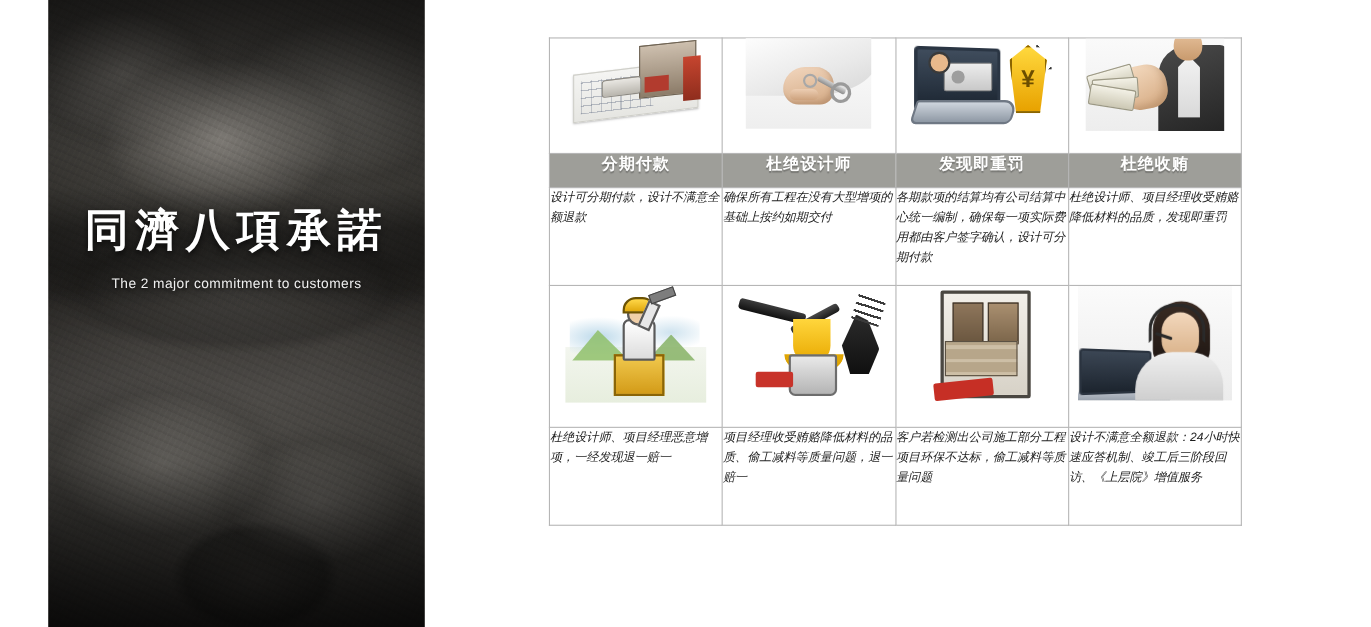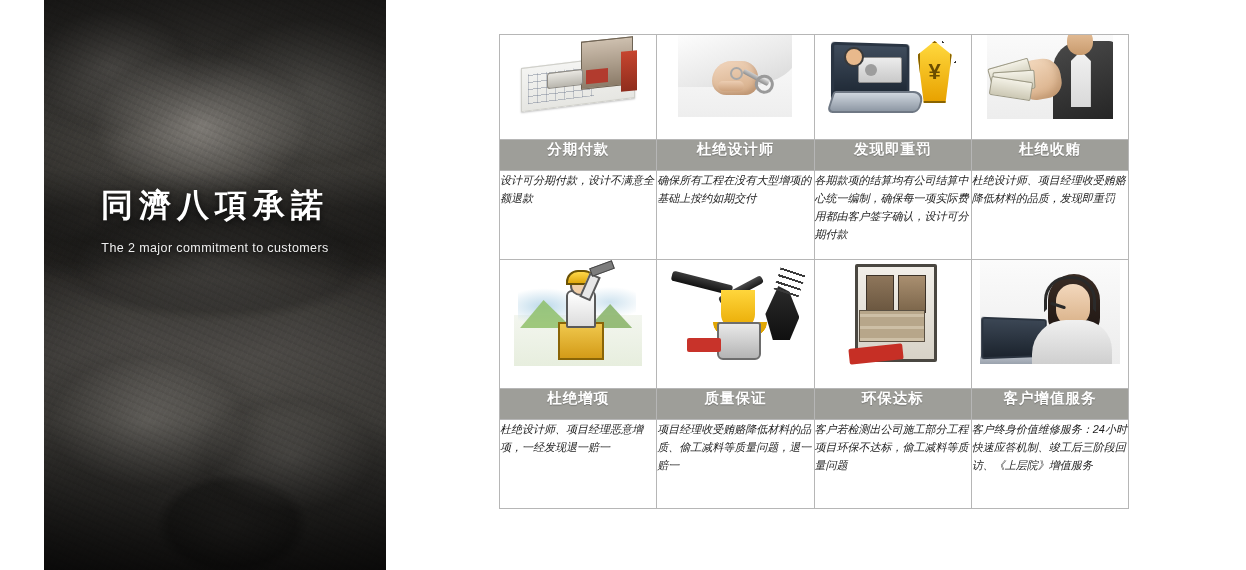--- a/index.html
+++ b/index.html
@@ -63,21 +63,21 @@
   }
   #hero .titles {
     position: absolute;
     left: 0; right: 0;
     top: 185px;
     text-align: center;
     color: #ffffff;
   }
   #hero .cn-title {
     font-family: "Liberation Serif", serif;
-    font-size: 32px;
+    font-size: 40px;
     letter-spacing: 6px;
     font-weight: 700;
     text-shadow: 0 2px 6px rgba(0,0,0,0.7);
     line-height: 1.25;
     margin: 0;
   }
   #hero .en-title {
     margin-top: 16px;
     font-size: 12.5px;
     letter-spacing: 0.4px;
@@ -520,27 +520,21 @@
           <span class="hair"></span>
               <span class="face"></span>
               <span class="torso"></span>
           <span class="headset"></span>
               <span class="mic"></span>
         </span>
       </span>
     </td>
   </tr>
 
-  <tr>
-    <td class="cell-title">杜绝增项</td>
-    <td class="cell-title">质量保证</td>
-    <td class="cell-title">环保达标</td>
-    <td class="cell-title">客户增值服务</td>
-  </tr>
 
   <tr>
     <td class="cell-body">杜绝设计师、项目经理恶意增项，一经发现退一赔一</td>
     <td class="cell-body">项目经理收受贿赂降低材料的品质、偷工减料等质量问题，退一赔一</td>
     <td class="cell-body">客户若检测出公司施工部分工程项目环保不达标，偷工减料等质量问题</td>
-    <td class="cell-body wide">客户终身价值维修服务：24小时快速应答机制、竣工后三阶段回访、《上层院》增值服务</td>
+    <td class="cell-body wide">设计不满意全额退款：24小时快速应答机制、竣工后三阶段回访、《上层院》增值服务</td>
   </tr>
 </tbody>
   </table>
 
 </body></html>

